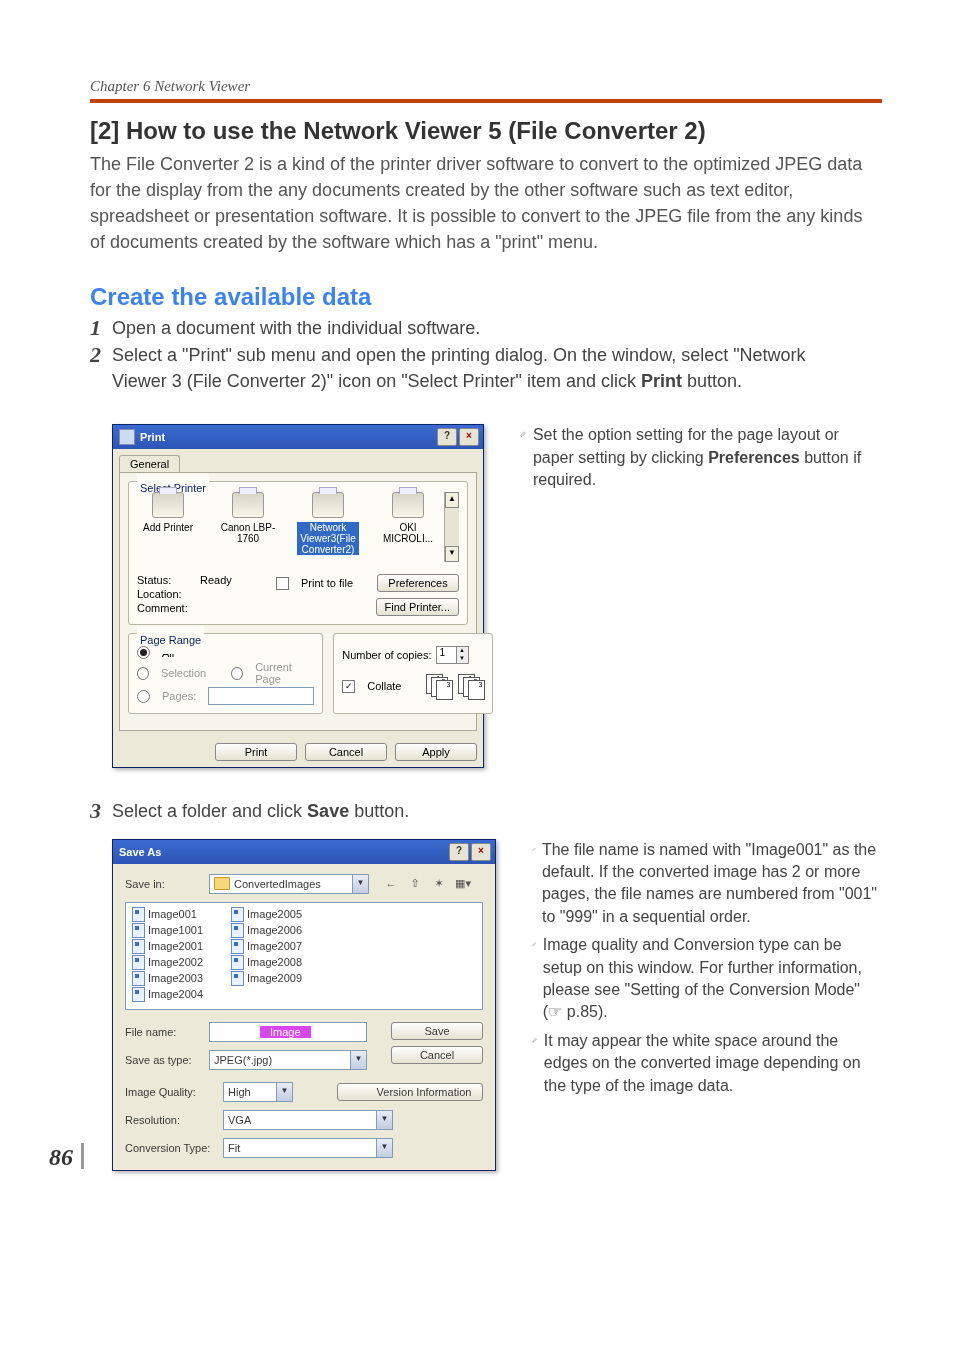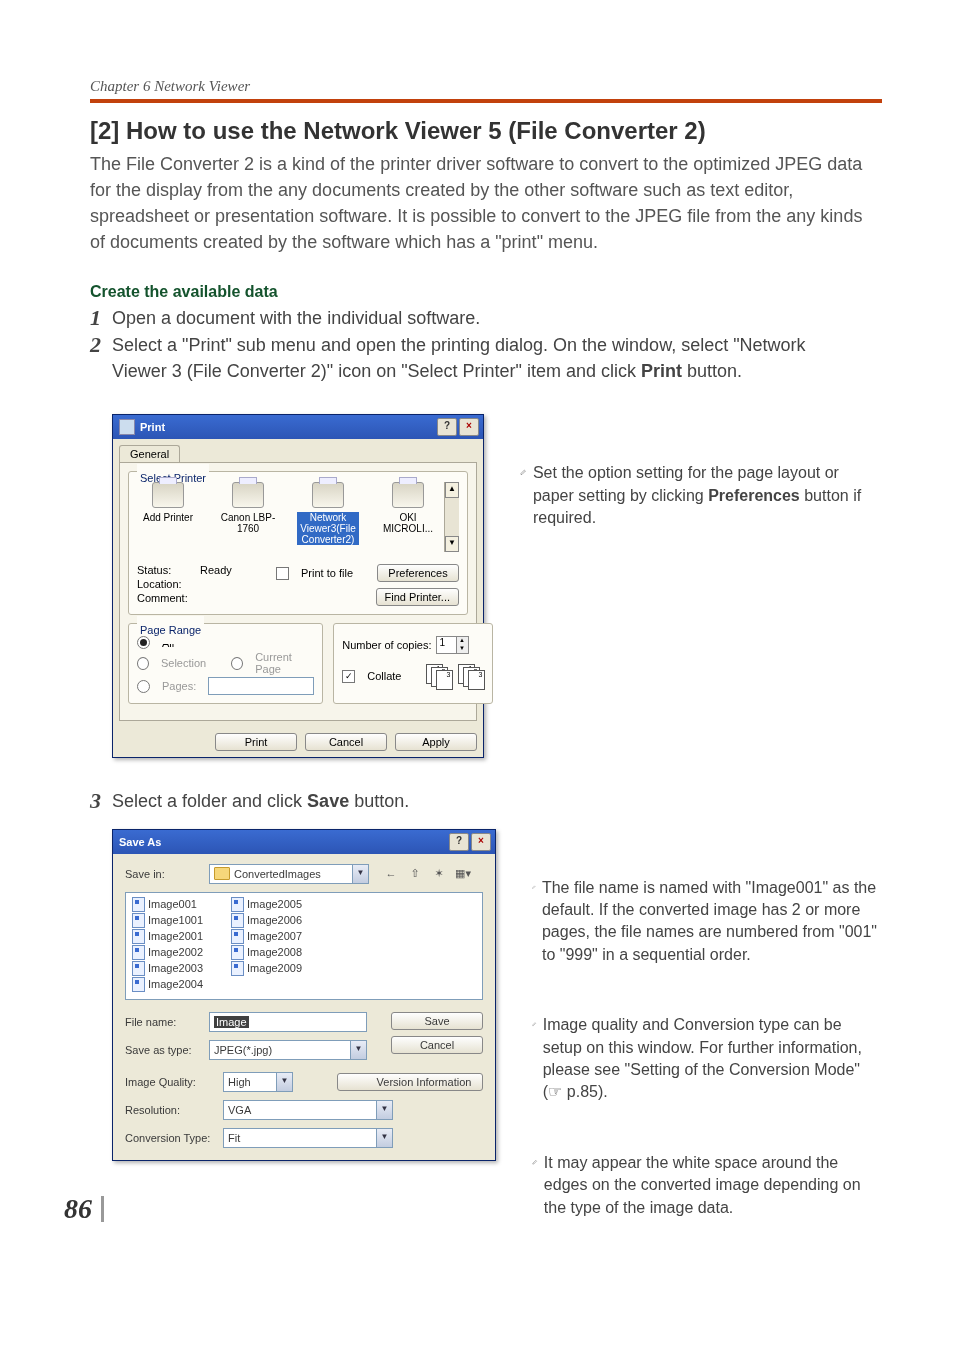--- a/index.html
+++ b/index.html
@@ -32,22 +32,22 @@
     margin: 0 0 6px 0;
   }
   .body-text {
     font-size: 18px;
     line-height: 1.45;
     color: #555;
     margin: 0 0 28px 0;
   }
   .sub-title {
     font-weight: bold;
-    font-size: 16px;
-    color: #14532d;
+    font-size: 24px;
+    color: #3b82f6;
     margin: 0 0 4px 0;
   }
   .step {
     display: flex;
     align-items: flex-start;
     font-size: 18px;
     line-height: 1.45;
     color: #444;
   }
   .step-num {
@@ -77,34 +77,33 @@
   .notes {
     flex: 1;
     font-size: 16px;
     line-height: 1.4;
     color: #444;
   }
   .note-item {
     display: flex;
     align-items: flex-start;
     margin-bottom: 6px;
-    margin-top: 48px;
   }
   .note-icon {
     margin-right: 6px;
     margin-top: 3px;
   }
   .pagenum {
     position: absolute;
-    left: 64px;
+    left: 49px;
     bottom: 40px;
     font-family: Georgia, serif;
     font-weight: bold;
     font-style: italic;
-    font-size: 28px;
+    font-size: 24px;
     color: #333;
   }
   .pagenum-bar {
     display: inline-block;
     width: 3px;
     height: 26px;
     background: #999;
     vertical-align: -4px;
     margin-left: 2px;
   }
@@ -314,21 +313,21 @@
     height:98px;
     padding:4px 6px;
     display:flex;
     gap:28px;
     font-size:11px;
   }
   .file-col{display:flex;flex-direction:column;gap:1px;}
   .file-item{display:flex;align-items:center;gap:3px;}
   .file-icon{width:11px;height:13px;border:1px solid #6a8ec4;background:#eaf1ff;position:relative;}
   .file-icon::before{content:"";position:absolute;top:2px;left:2px;width:4px;height:4px;background:#3a6bd1;}
-  .sel-text{background:#404040;color:#fff;padding:0 2px;}
+  .sel-text{background:#d946ef;color:#fff;padding:0 10px;margin-left:46px;}
 </style>
 </head>
 <body>
 
 <div class="page">
   <div class="chapter-header">Chapter 6 Network Viewer</div>
 
   <h2 class="section-title">[2] How to use the Network Viewer 5 (File Converter 2)</h2>
   <p class="body-text">The File Converter 2 is a kind of the printer driver software to convert to the optimized JPEG data for the display from the any documents created by the other software such as text editor, spreadsheet or presentation software. It is possible to convert to the JPEG file from the any kinds of documents created by the software which has a "print" menu.</p>
 

